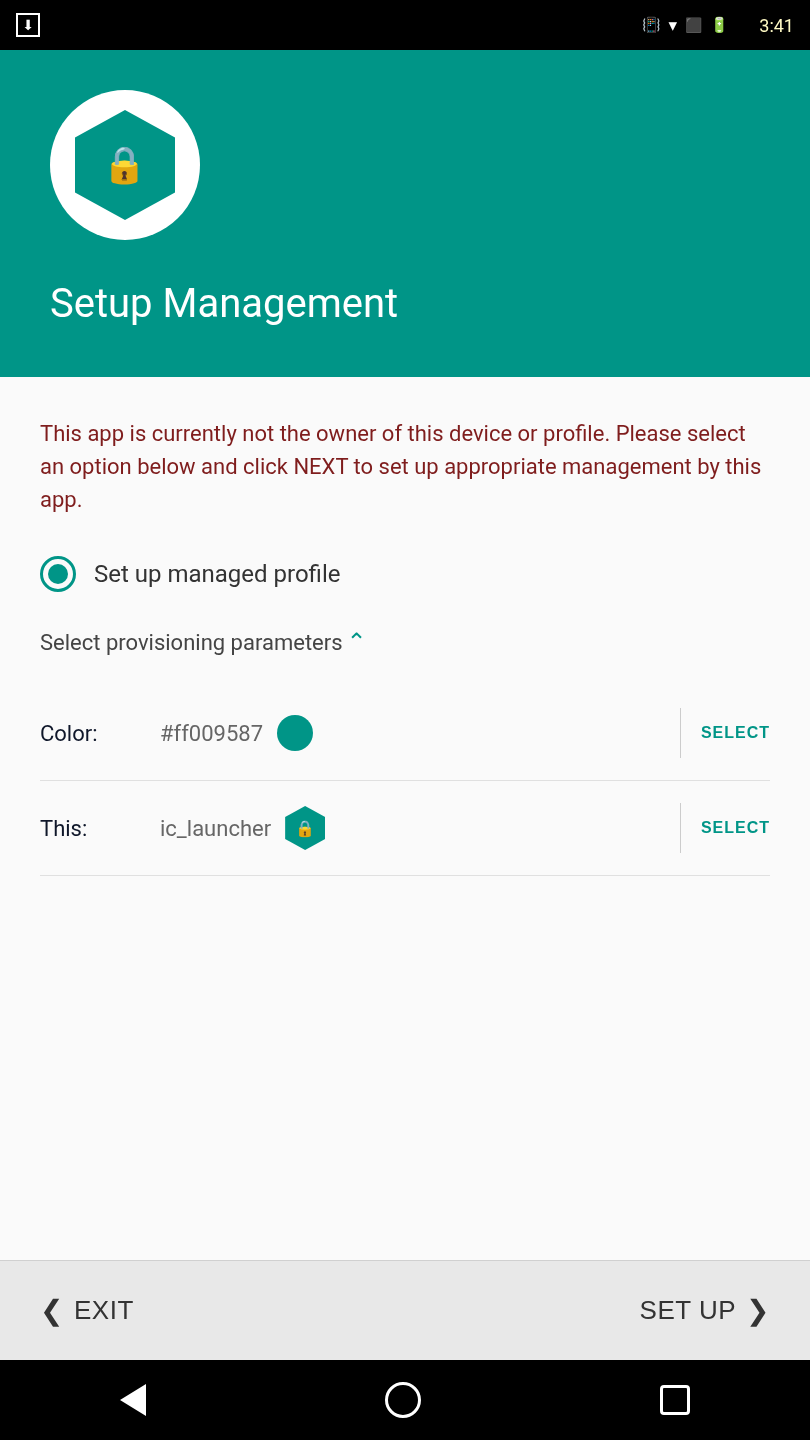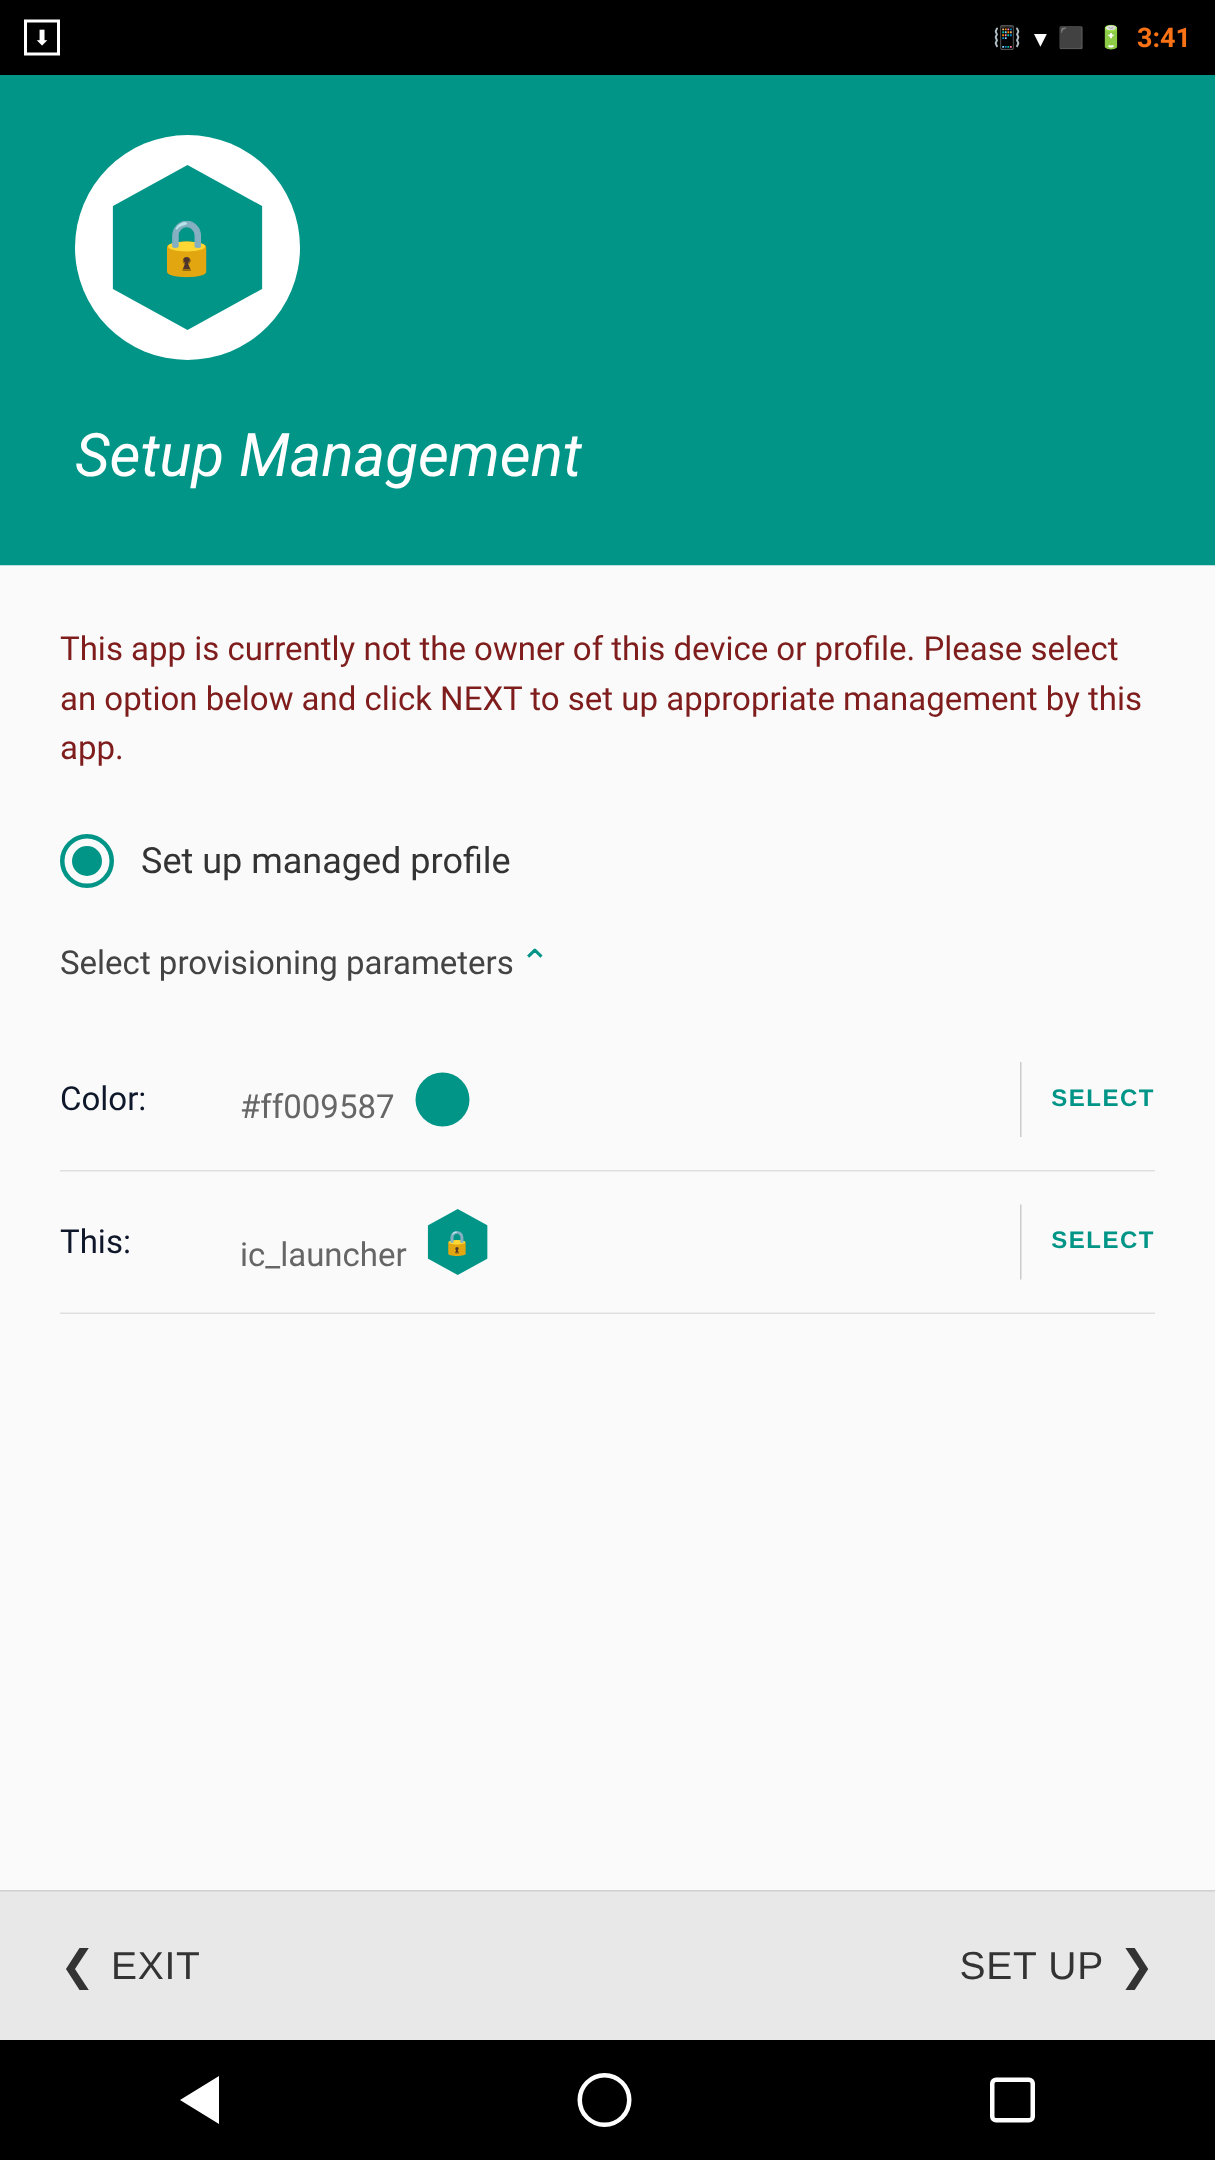--- a/index.html
+++ b/index.html
@@ -28,23 +28,24 @@
       align-items: center;
     }
     .status-bar-right {
       display: flex;
       align-items: center;
       gap: 8px;
       color: #fff;
       font-size: 15px;
     }
     .status-time {
-      color: #f97316;
+      color: #fef9c3;
       font-size: 18px;
-      font-weight: bold;
+      font-weight: normal;
+      margin-left: 22px;
     }
     .download-icon {
       width: 24px;
       height: 24px;
       border: 2px solid #fff;
       display: flex;
       align-items: center;
       justify-content: center;
       color: #fff;
       font-size: 14px;
@@ -84,21 +85,20 @@
       justify-content: center;
     }
     .lock-icon-white {
       color: #fff;
       font-size: 36px;
     }
     .header-title {
       color: #fff;
       font-size: 40px;
       font-weight: 400;
-      font-style: italic;
     }
 
     
     .content {
       flex: 1;
       background: #fafafa;
       padding: 40px 40px 20px 40px;
       overflow-y: auto;
     }
     .description-text {
@@ -165,21 +165,21 @@
     .param-label {
       font-size: 22px;
       color: #0f172a;
       min-width: 120px;
     }
     .param-value {
       font-size: 22px;
       color: #666;
       flex: 1;
       display: flex;
-      align-items: flex-end;
+      align-items: center;
       gap: 14px;
     }
     .color-circle {
       width: 36px;
       height: 36px;
       border-radius: 50%;
       background: #009587;
       flex-shrink: 0;
     }
     .logo-hex {

